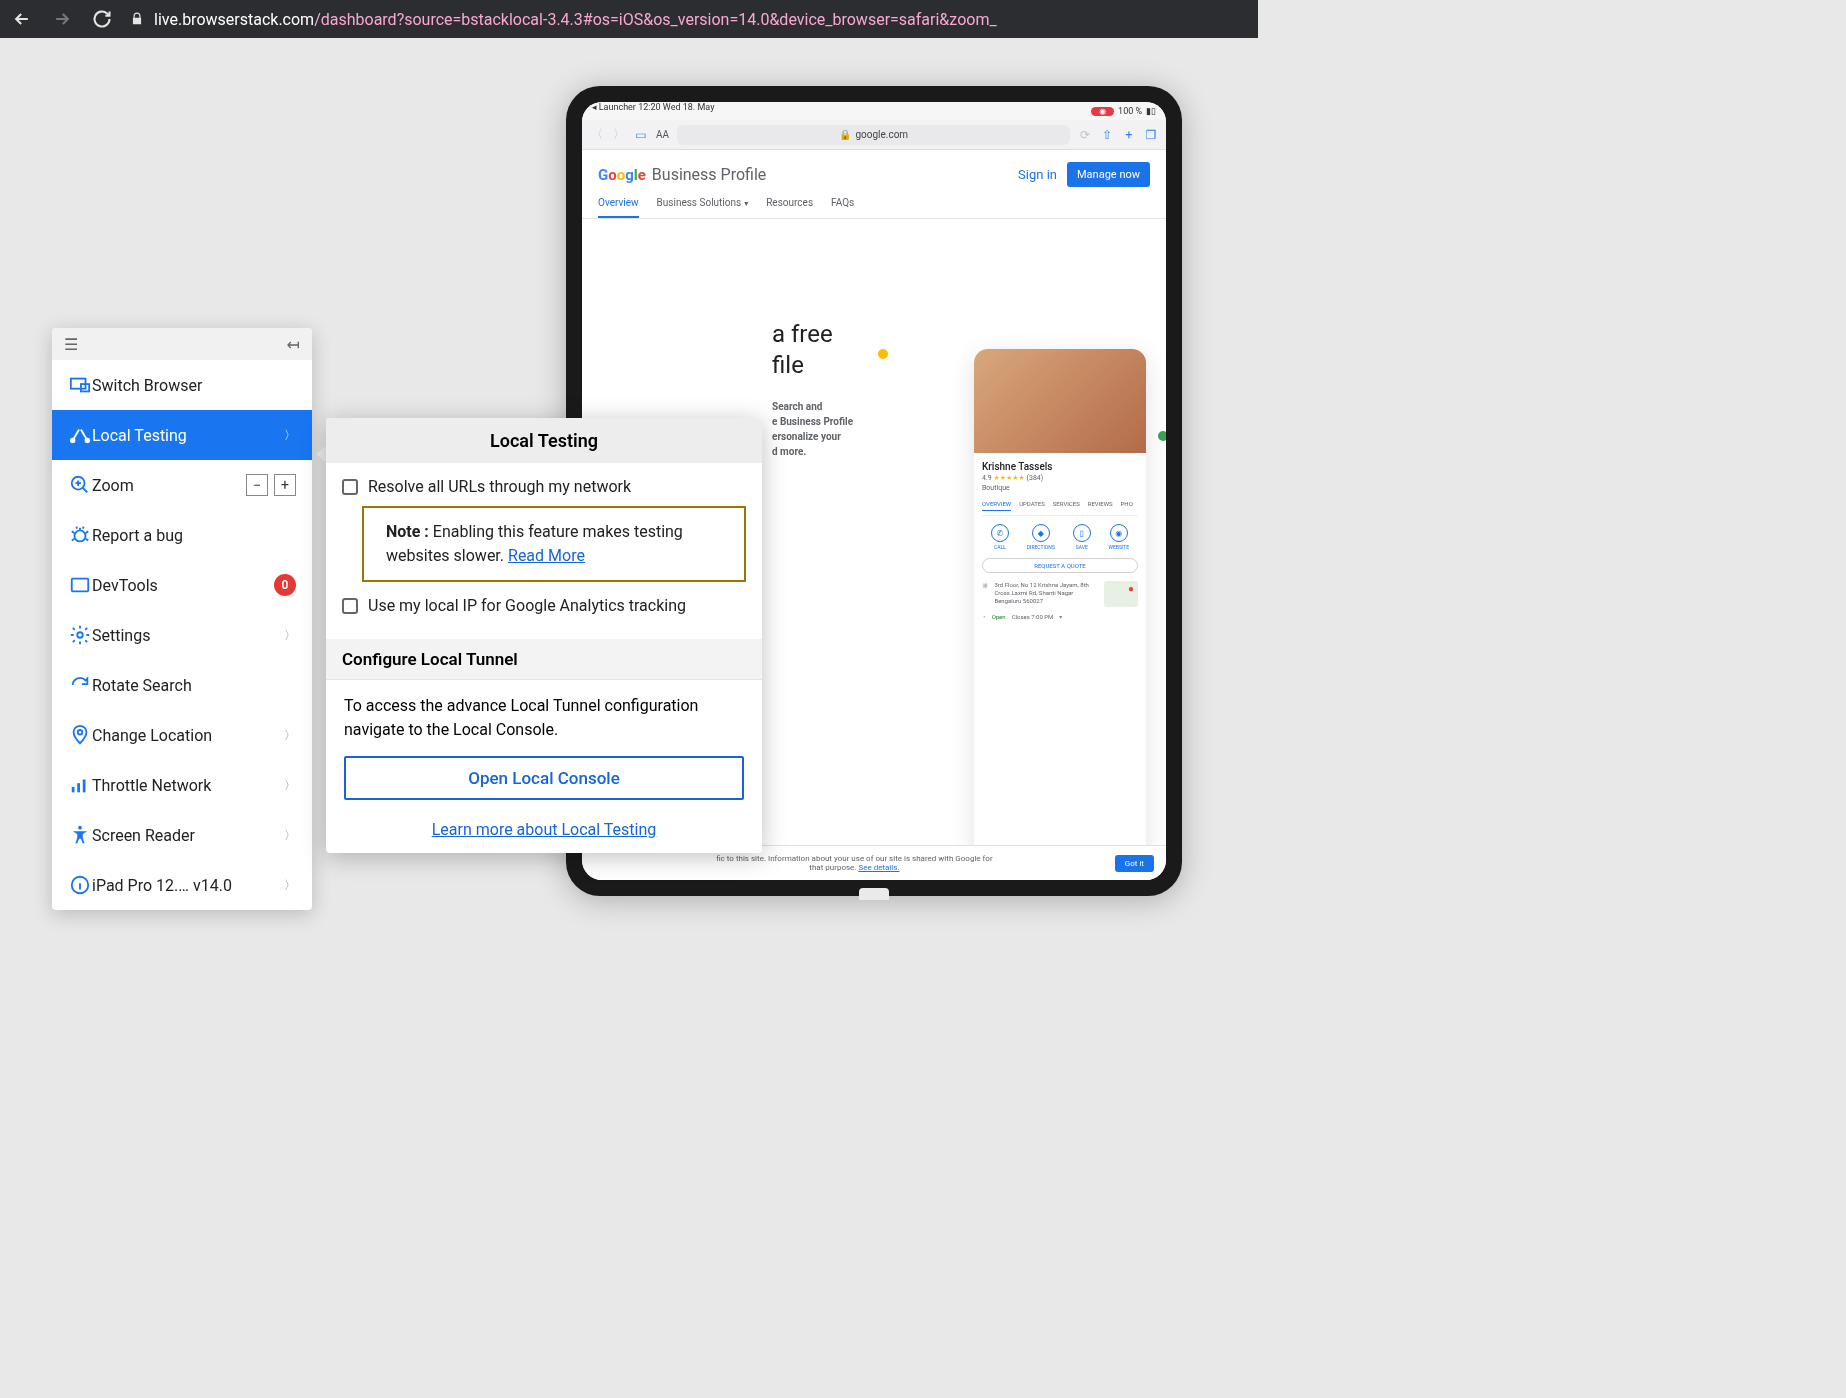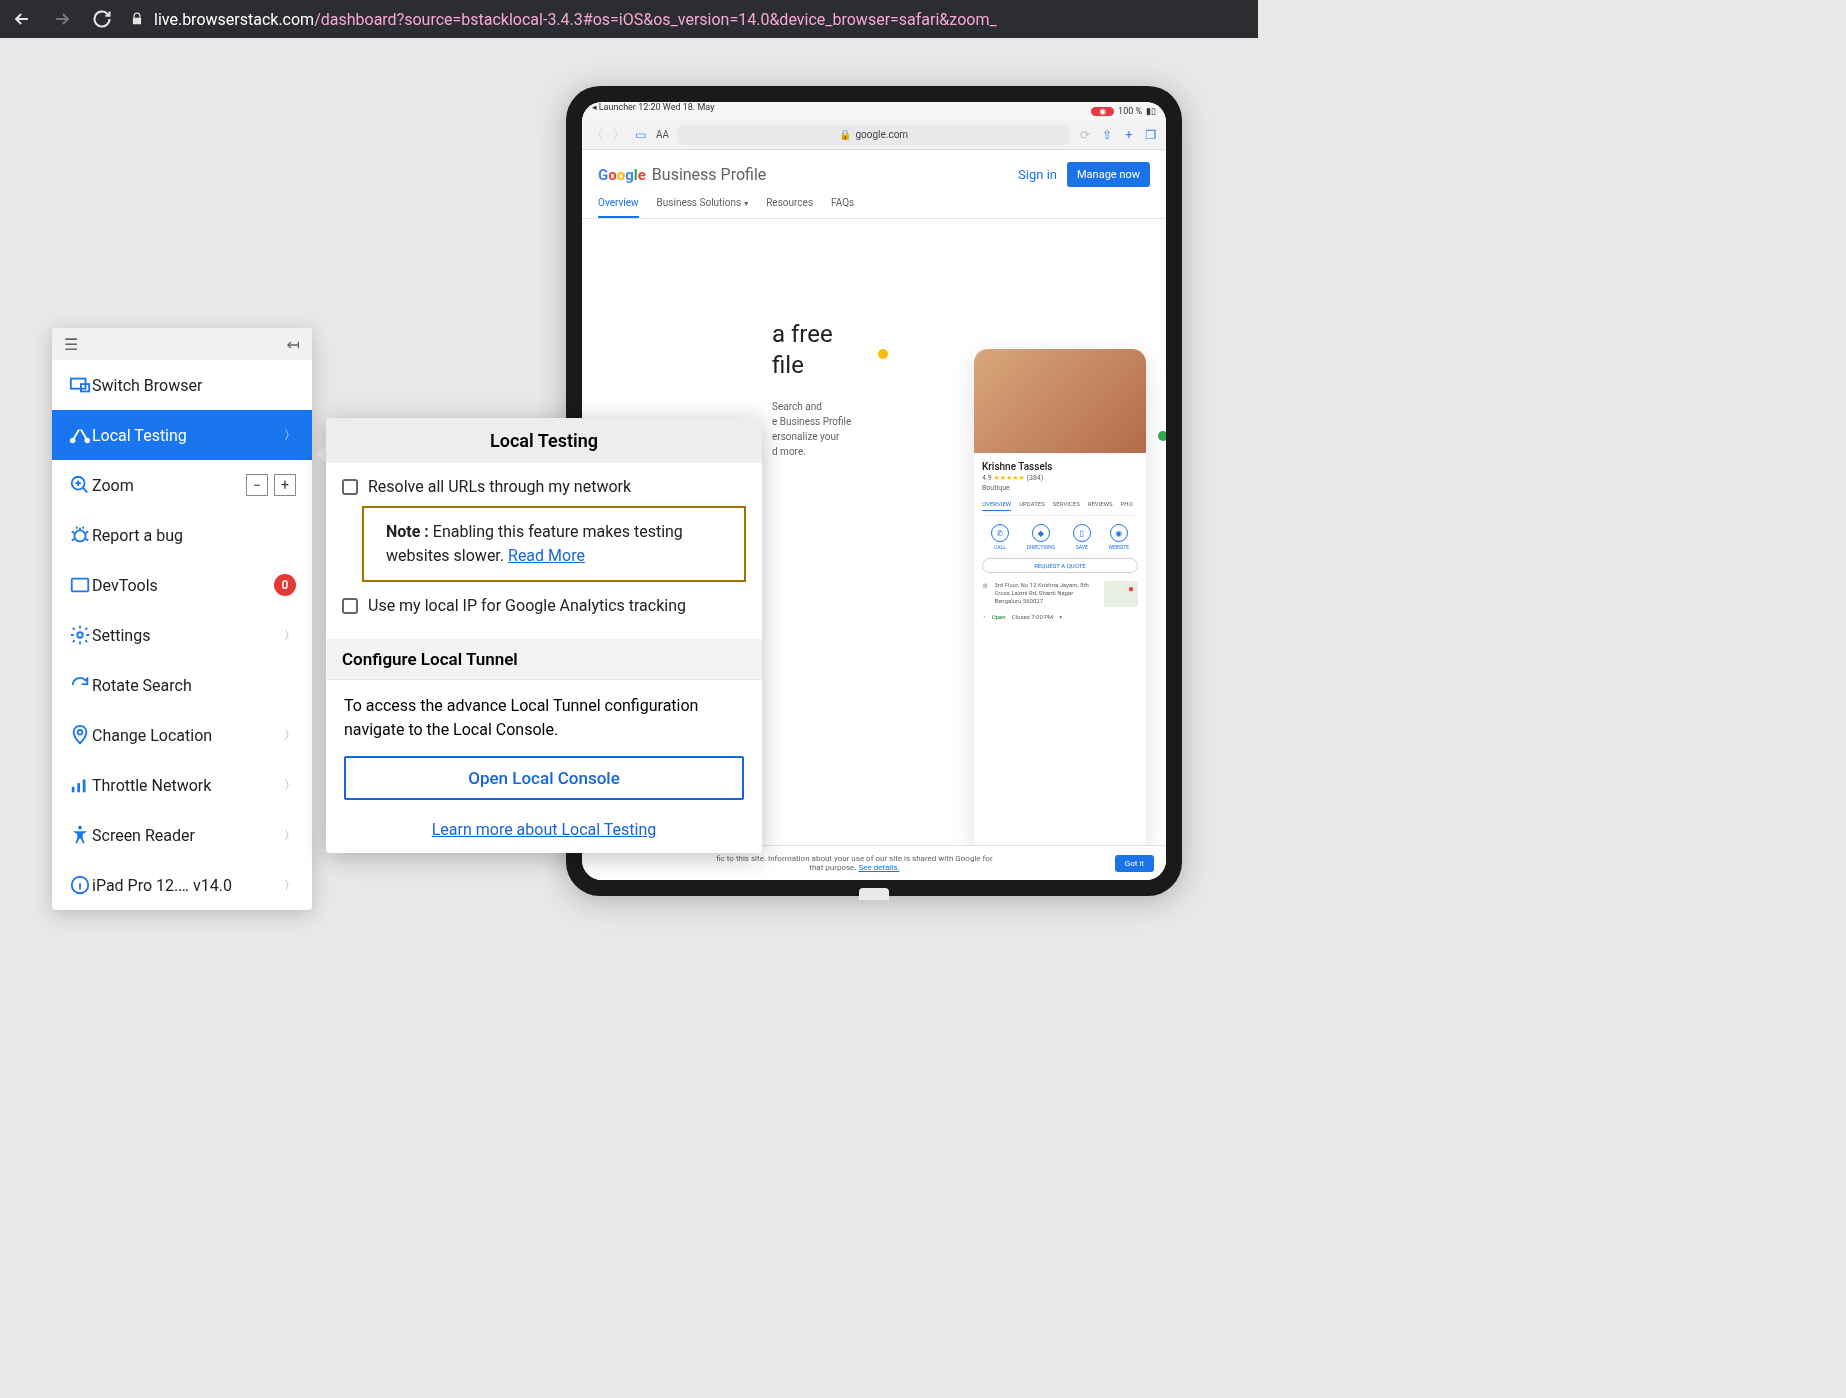--- a/index.html
+++ b/index.html
@@ -126,21 +126,21 @@
   .gbp-hero {
     flex:1; position:relative; padding: 130px 20px 20px 20px;
     display:flex; justify-content:flex-end;
   }
   .hero-text {
     position:absolute; left: 190px; top:100px;
     font-size:24px; color:#202124; line-height:1.3;
   }
   .hero-sub {
     position:absolute; left:190px; top:180px;
-    font-size:10px; color:#5f6368; line-height:1.5;
+    font-size:10px; color:#5f6368; line-height:1.5;font-weight:bold;
   }
   .phone-card {
     width: 172px;
     background:#fff;
     border-radius:14px;
     box-shadow:0 6px 24px rgba(0,0,0,.12);
     overflow:hidden;
     font-size:8px;
     position:relative;
   }

